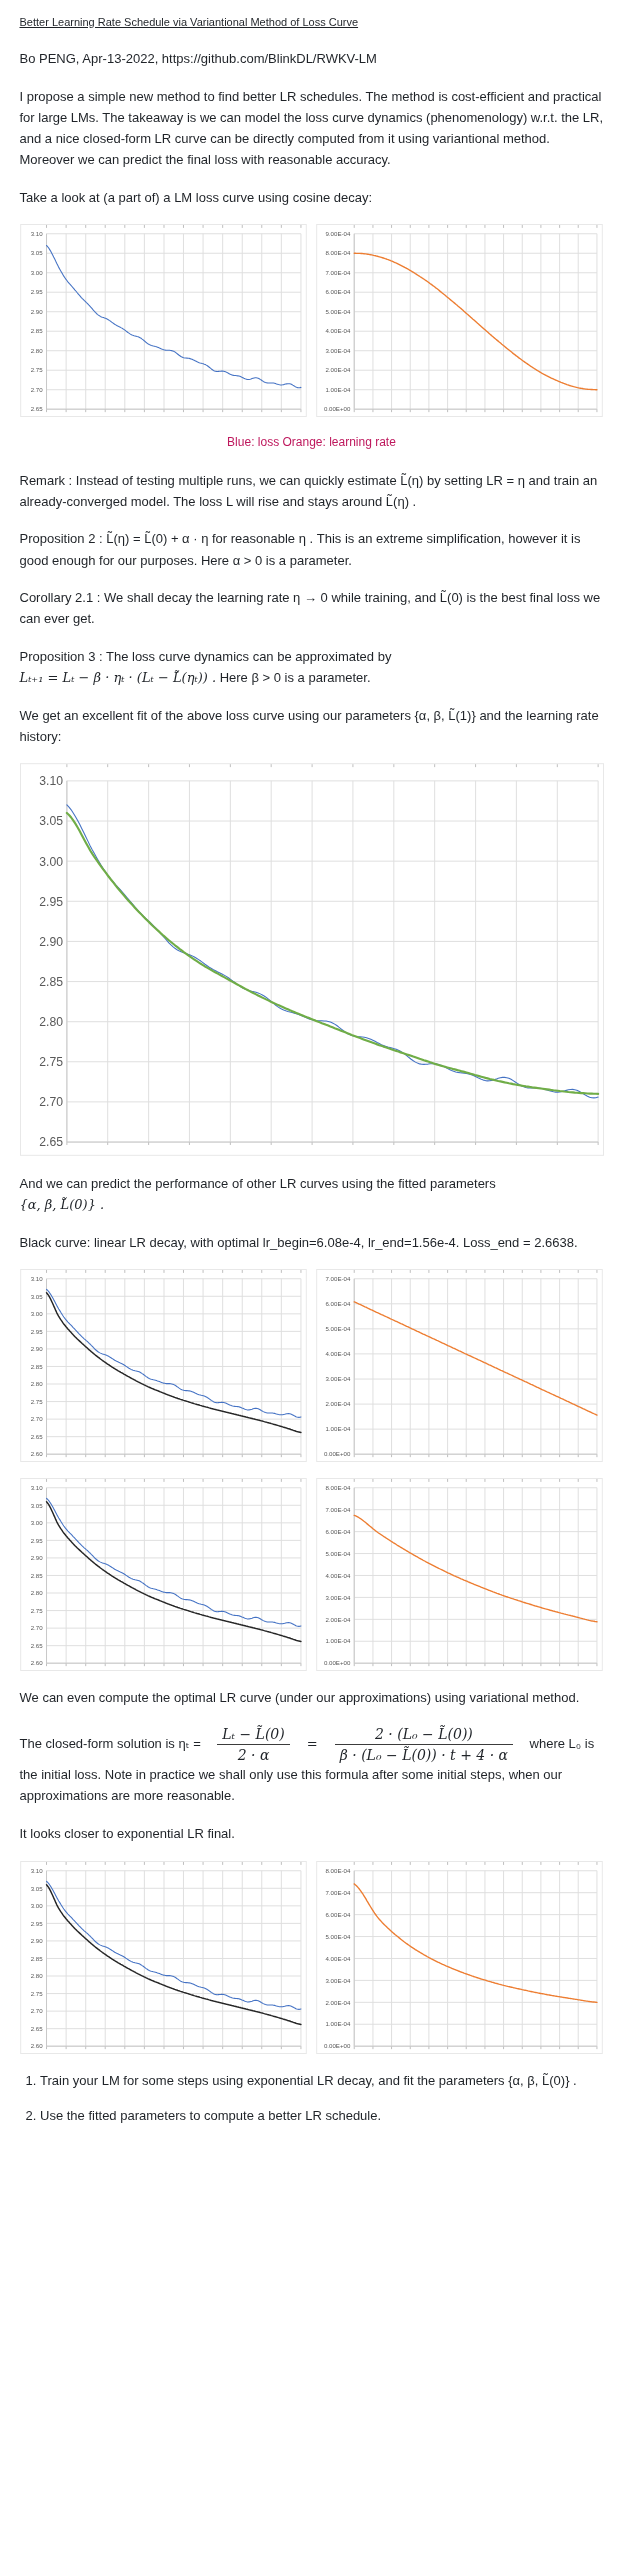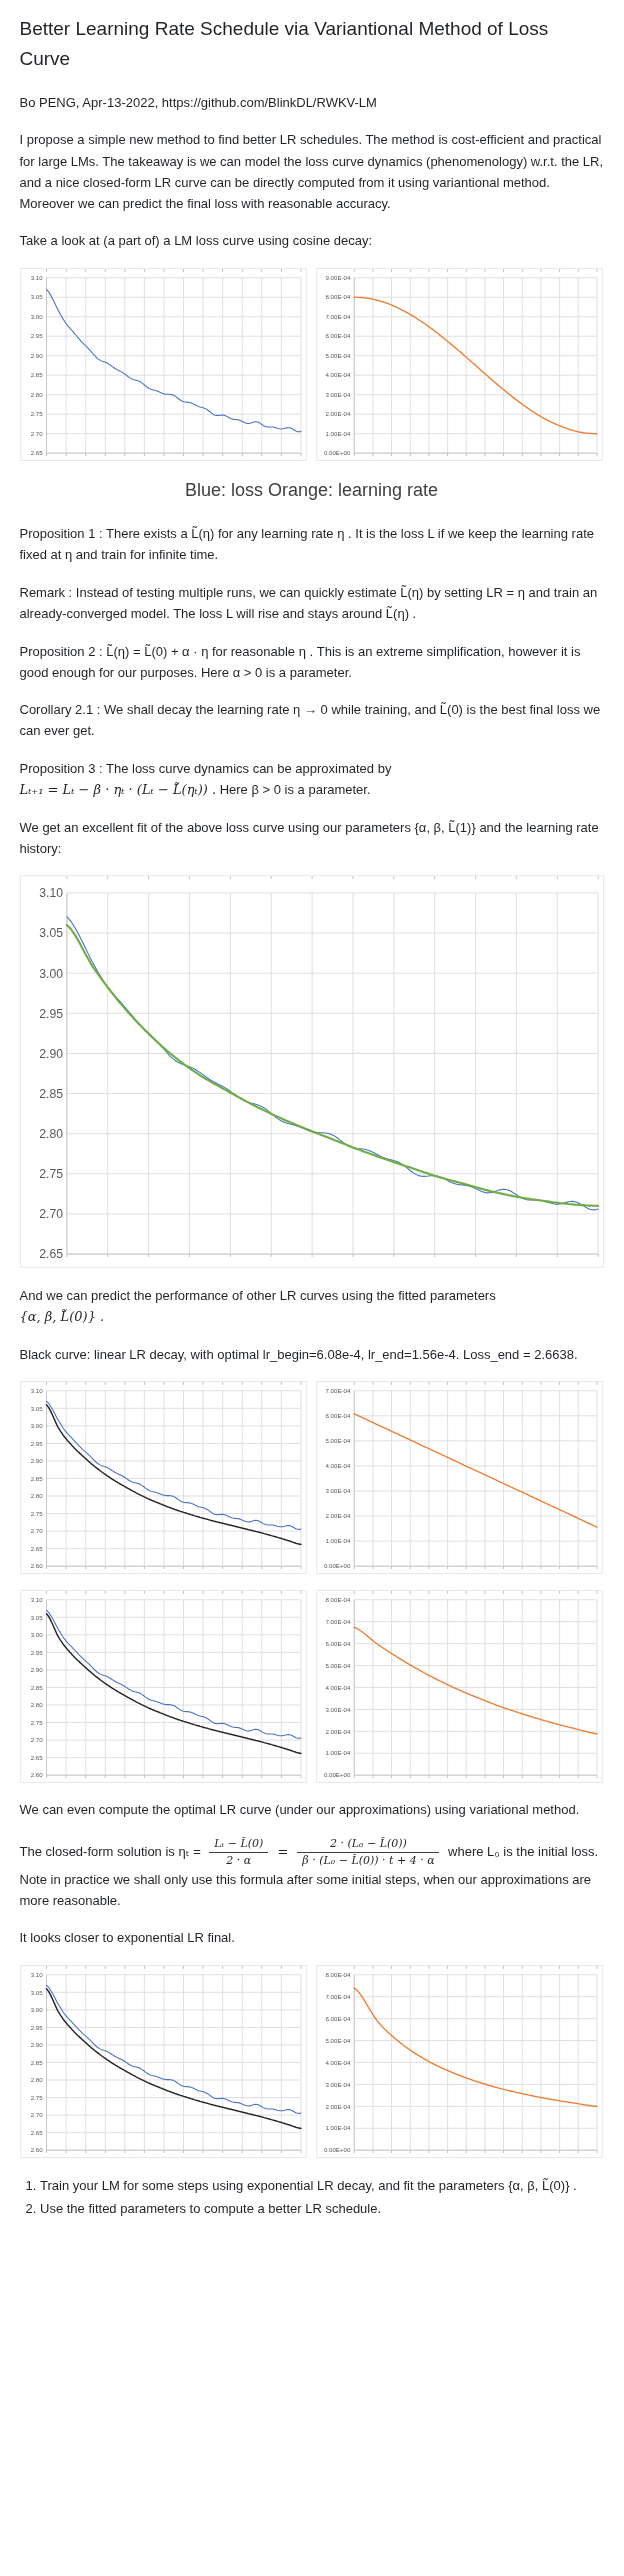--- a/index.html
+++ b/index.html
@@ -5,37 +5,37 @@
   html,body{margin:0;padding:0;background:#ffffff;}
   body{
     width:625px;
     font-family:"Liberation Sans","DejaVu Sans",sans-serif;
     font-size:13px;
     line-height:1.62;
     color:#1f2328;
   }
   .content{padding:11.7px 21.5px 25.4px 19.5px;}
   p{margin:16.6px 0;}
-  h1{font-size:19px;font-weight:400;margin:2px 0 16.6px 0;line-height:1.62;}
+  h1{font-size:11px;font-weight:400;margin:2px 0 16.6px 0;line-height:1.62;text-decoration:underline;}
   .math{font-family:"DejaVu Serif","Liberation Serif",serif;font-style:italic;margin-top:12px;}
-  .caption{text-align:center;color:#404040;font-size:18px;margin:9.8px 0 17.6px;}
+  .caption{text-align:center;color:#be185d;font-size:12px;margin:9.8px 0 17.6px;}
   .figure{margin:15.6px 0;}
   .charts{display:flex;gap:9.8px;}
   .chart{flex:1;min-width:0;}
   .sm{height:193px;}
   .big{height:393px;}
   .frac{
     display:inline-block;vertical-align:middle;text-align:center;
     font-family:"DejaVu Serif","Liberation Serif",serif;font-style:italic;
-    font-size:11px;line-height:1.3;margin:0 5px;
+    font-size:14px;line-height:1.3;margin:0 13px;
   }
   .frac .num{display:block;padding:0 4.9px 1px;border-bottom:1px solid #3c3c3c;}
   .frac .den{display:block;padding:1px 4.9px 0;}
   ol{margin:16.6px 0 0 0;padding-left:20.5px;}
-  li{margin:2px 0;}
+  li{margin:14px 0;}
 </style>
 </head>
 <body>
 
 <div class="content">
 
   <h1>Better Learning Rate Schedule via Variantional Method of Loss Curve</h1>
 
   <p>Bo PENG, Apr-13-2022, https://github.com/BlinkDL/RWKV-LM</p>
 
@@ -180,21 +180,20 @@
             <line x1="39" y1="10" x2="39" y2="190" stroke="#c9c9c9"></line>
             <line x1="39" y1="190" x2="288" y2="190" stroke="#c9c9c9"></line>
             <path d="M39.0 30.0L40.0 30.0L41.0 30.1L42.0 30.1L43.0 30.1L44.0 30.2L45.0 30.2L46.0 30.3L47.0 30.3L48.0 30.4L49.0 30.5L50.0 30.6L51.0 30.7L51.9 30.9L52.9 31.0L53.9 31.2L54.9 31.4L55.9 31.5L56.9 31.7L57.9 31.9L58.9 32.2L59.9 32.4L60.9 32.6L61.9 32.9L62.9 33.1L63.9 33.4L64.9 33.7L65.9 34.0L66.9 34.3L67.9 34.6L68.9 34.9L69.9 35.2L70.9 35.6L71.9 35.9L72.9 36.3L73.9 36.6L74.9 37.0L75.9 37.4L76.8 37.8L77.8 38.2L78.8 38.6L79.8 39.1L80.8 39.5L81.8 40.0L82.8 40.4L83.8 40.9L84.8 41.4L85.8 41.9L86.8 42.4L87.8 42.9L88.8 43.4L89.8 43.9L90.8 44.5L91.8 45.0L92.8 45.6L93.8 46.1L94.8 46.7L95.8 47.3L96.8 47.9L97.8 48.5L98.8 49.1L99.8 49.7L100.8 50.3L101.7 50.9L102.7 51.5L103.7 52.2L104.7 52.8L105.7 53.4L106.7 54.1L107.7 54.7L108.7 55.4L109.7 56.1L110.7 56.7L111.7 57.4L112.7 58.1L113.7 58.8L114.7 59.5L115.7 60.2L116.7 61.0L117.7 61.7L118.7 62.4L119.7 63.2L120.7 63.9L121.7 64.7L122.7 65.5L123.7 66.2L124.7 67.0L125.7 67.8L126.6 68.6L127.6 69.4L128.6 70.2L129.6 71.0L130.6 71.8L131.6 72.6L132.6 73.4L133.6 74.3L134.6 75.1L135.6 75.9L136.6 76.7L137.6 77.6L138.6 78.4L139.6 79.2L140.6 80.1L141.6 80.9L142.6 81.7L143.6 82.6L144.6 83.4L145.6 84.3L146.6 85.1L147.6 86.0L148.6 86.8L149.6 87.7L150.6 88.6L151.5 89.4L152.5 90.3L153.5 91.2L154.5 92.1L155.5 92.9L156.5 93.8L157.5 94.7L158.5 95.6L159.5 96.5L160.5 97.4L161.5 98.2L162.5 99.1L163.5 100.0L164.5 100.9L165.5 101.8L166.5 102.6L167.5 103.5L168.5 104.4L169.5 105.3L170.5 106.2L171.5 107.1L172.5 107.9L173.5 108.8L174.5 109.7L175.5 110.6L176.4 111.4L177.4 112.3L178.4 113.2L179.4 114.0L180.4 114.9L181.4 115.7L182.4 116.6L183.4 117.4L184.4 118.3L185.4 119.1L186.4 119.9L187.4 120.8L188.4 121.6L189.4 122.4L190.4 123.3L191.4 124.1L192.4 124.9L193.4 125.7L194.4 126.6L195.4 127.4L196.4 128.2L197.4 129.0L198.4 129.8L199.4 130.6L200.4 131.4L201.3 132.2L202.3 133.0L203.3 133.7L204.3 134.5L205.3 135.3L206.3 136.0L207.3 136.8L208.3 137.6L209.3 138.3L210.3 139.0L211.3 139.8L212.3 140.5L213.3 141.2L214.3 141.9L215.3 142.6L216.3 143.3L217.3 144.0L218.3 144.7L219.3 145.4L220.3 146.1L221.3 146.7L222.3 147.4L223.3 148.0L224.3 148.7L225.3 149.3L226.2 149.9L227.2 150.5L228.2 151.1L229.2 151.7L230.2 152.3L231.2 152.9L232.2 153.4L233.2 154.0L234.2 154.5L235.2 155.0L236.2 155.6L237.2 156.1L238.2 156.6L239.2 157.1L240.2 157.6L241.2 158.1L242.2 158.5L243.2 159.0L244.2 159.5L245.2 159.9L246.2 160.3L247.2 160.8L248.2 161.2L249.2 161.6L250.2 162.0L251.1 162.4L252.1 162.8L253.1 163.2L254.1 163.6L255.1 163.9L256.1 164.3L257.1 164.7L258.1 165.0L259.1 165.4L260.1 165.7L261.1 166.0L262.1 166.3L263.1 166.6L264.1 166.9L265.1 167.1L266.1 167.4L267.1 167.6L268.1 167.9L269.1 168.1L270.1 168.3L271.1 168.5L272.1 168.7L273.1 168.8L274.1 169.0L275.1 169.1L276.0 169.3L277.0 169.4L278.0 169.5L279.0 169.6L280.0 169.7L281.0 169.7L282.0 169.8L283.0 169.8L284.0 169.9L285.0 169.9L286.0 169.9L287.0 170.0L288.0 170.0" fill="none" stroke="#ED7D31" stroke-width="1.4" stroke-linejoin="round" stroke-linecap="round"></path>
           </svg></div>
     </div>
   </div>
 
   <p class="caption">Blue: loss Orange: learning rate</p>
 
 
-  <p>Proposition 1 : There exists a  L̃(η)  for any learning rate  η . It is the loss  L  if we keep the learning rate fixed at  η  and train for infinite time.</p>
 
   <p>Remark : Instead of testing multiple runs, we can quickly estimate  L̃(η)  by setting LR =  η  and train an already-converged model. The loss  L  will rise and stays around  L̃(η) .</p>
 
   <p>Proposition 2 :  L̃(η) = L̃(0) + α · η  for reasonable  η . This is an extreme simplification, however it is good enough for our purposes. Here  α &gt; 0  is a parameter.</p>
 
   <p>Corollary 2.1 : We shall decay the learning rate  η → 0  while training, and  L̃(0)  is the best final loss we can ever get.</p>
 
   <p><span>Proposition 3 : The loss curve dynamics can be approximated by</span><br>
     <span class="math">Lₜ₊₁ = Lₜ − β · ηₜ · (Lₜ − L̃(ηₜ)) .</span><span> Here  β &gt; 0  is a parameter.</span></p>
 

